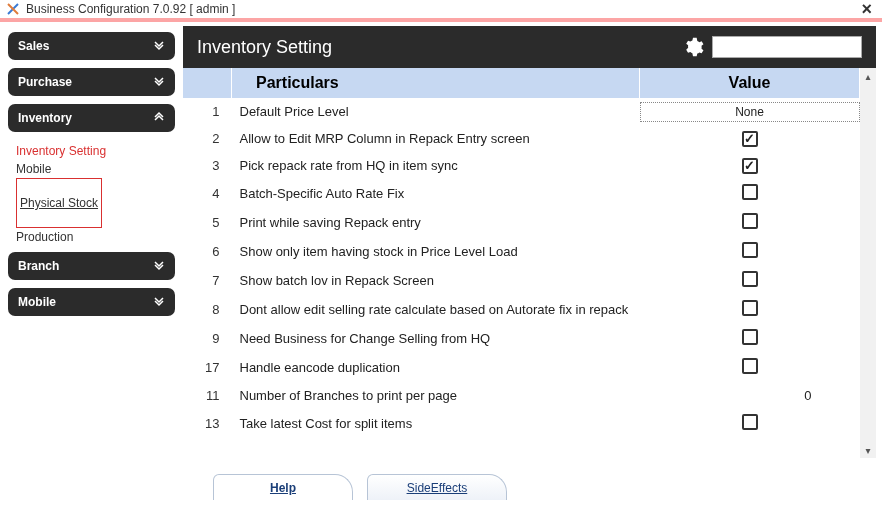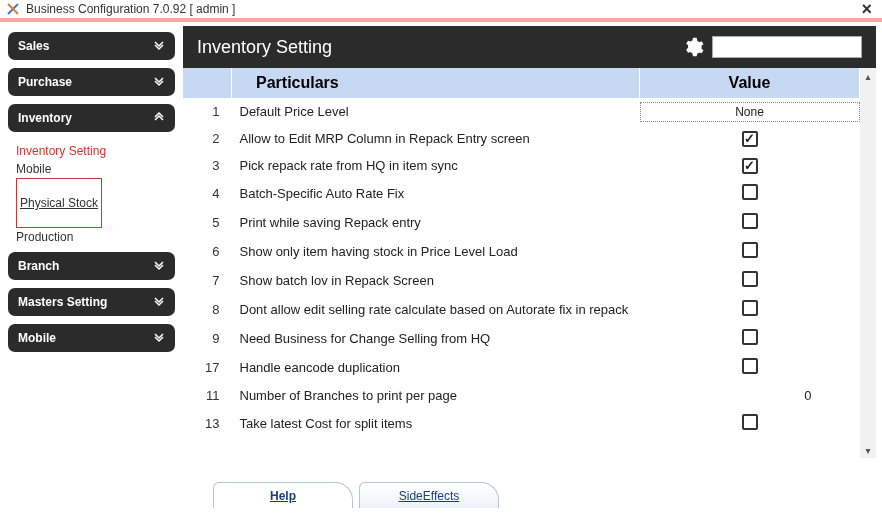--- a/index.html
+++ b/index.html
@@ -202,23 +202,23 @@
     line-height: 1;
   }
   .val-num {
     text-align: right;
     padding-right: 40px;
     display: block;
   }
 
   .tabs {
     display: flex;
-    gap: 8px;
+    gap: 16px;
     padding-left: 30px;
-    margin-top: 24px;
+    margin-top: 16px;
     text-align: right;
   }
   .tab {
     min-width: 140px;
     height: 26px;
     border: 1px solid #b7c4d6;
     border-bottom: none;
     border-radius: 6px 18px 0 0;
     display: flex;
     align-items: center;
@@ -290,28 +290,20 @@
 
     <div class="acc-item">
       <span>Branch</span>
       <span class="acc-chevron">
         <svg width="12" height="12" viewBox="0 0 12 12">
             <path d="M2 3 L6 7 L10 3 M2 6 L6 10 L10 6" stroke="#fff" stroke-width="1.5" fill="none"></path>
           </svg>
       </span>
     </div>
 
-    <div class="acc-item">
-      <span>Masters Setting</span>
-      <span class="acc-chevron">
-        <svg width="12" height="12" viewBox="0 0 12 12">
-            <path d="M2 3 L6 7 L10 3 M2 6 L6 10 L10 6" stroke="#fff" stroke-width="1.5" fill="none"></path>
-          </svg>
-      </span>
-    </div>
 
     <div class="acc-item">
       <span>Mobile</span>
       <span class="acc-chevron">
         <svg width="12" height="12" viewBox="0 0 12 12">
             <path d="M2 3 L6 7 L10 3 M2 6 L6 10 L10 6" stroke="#fff" stroke-width="1.5" fill="none"></path>
           </svg>
       </span>
     </div>
 

